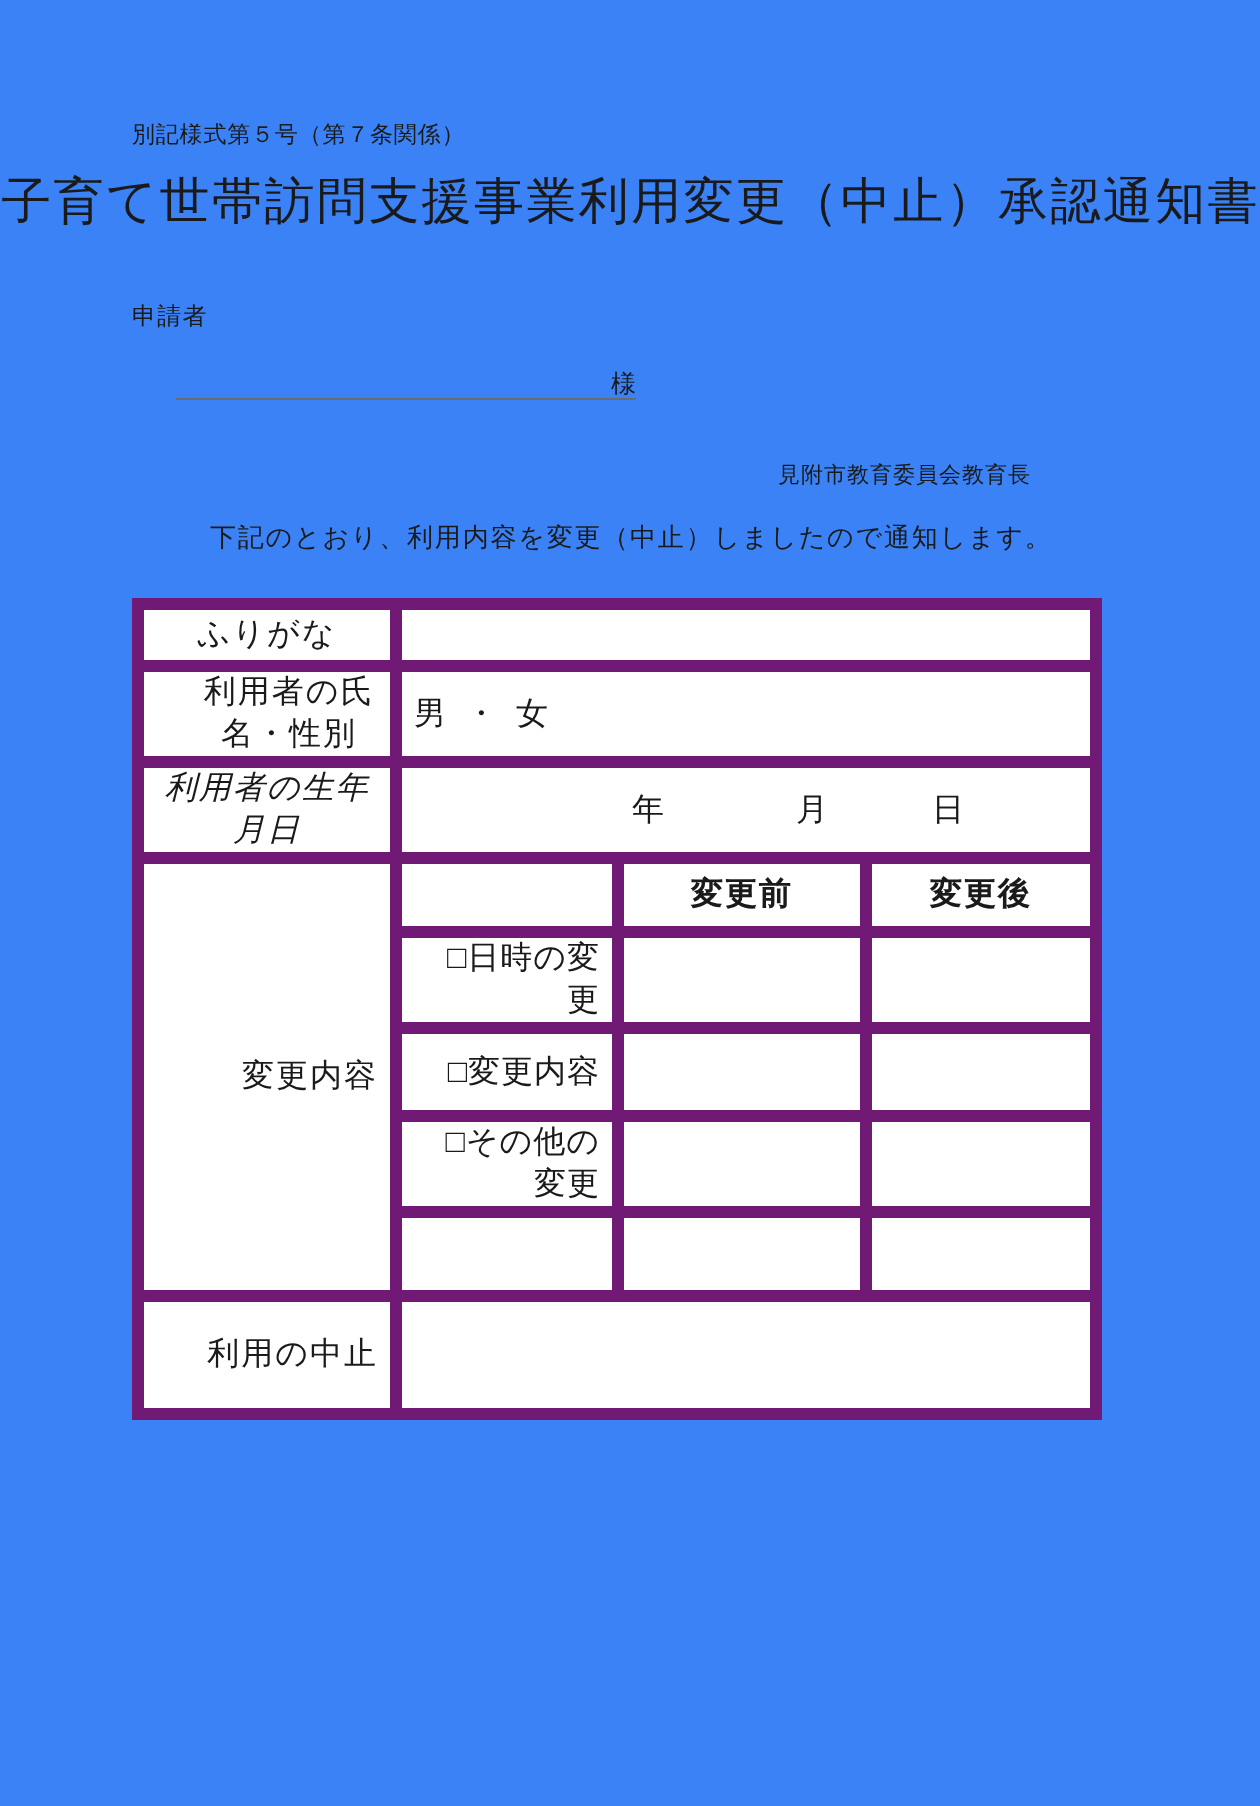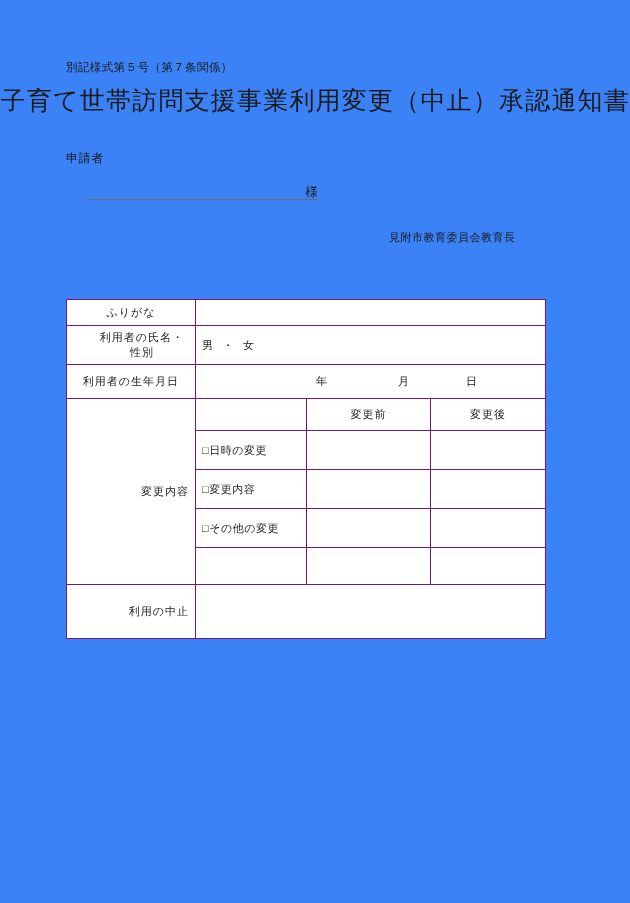--- a/index.html
+++ b/index.html
@@ -108,22 +108,22 @@
   
   .form-table {
     position: absolute;
     left: 66px;
     top: 299px;
     width: 479px;
     border-collapse: collapse;
     table-layout: fixed;
   }
   .form-table td {
-    border: 1px solid #701a75;
-    font-size: 11px;
+    border: 6px solid #701a75;
+    font-size: 16px;
     padding: 0 6px;
     vertical-align: middle;
     background: #ffffff;
   }
   .lbl {
     text-align: center;
     letter-spacing: 1px;
   }
   .lbl-sm {
     font-size: 10px;
@@ -142,23 +142,24 @@
   .ymd-inner {
     display: flex;
     align-items: center;
   }
   .ymd-inner .y { width: 125px; text-align: right; }
   .ymd-inner .m { width: 82px; text-align: right; }
   .ymd-inner .d { width: 68px; text-align: right; }
   .subhead {
     text-align: center;
     letter-spacing: 1px;
+    font-weight: bold;
   }
   .check-item {
-    text-align: left;
+    text-align: right;
     letter-spacing: 0.5px;
     padding-left: 8px;
   }
   .vlabel {
     text-align: right;
     letter-spacing: 1px;
   }
 </style>
 </head>
 <body>
@@ -172,20 +173,21 @@
 
   <div class="applicant-label">申請者</div>
 
   <div class="name-row">
     <span class="name-blank"></span>
     <span class="name-sama">様</span>
   </div>
 
   <div class="issuer">見附市教育委員会教育長</div>
 
+  <div class="body-text">下記のとおり、利用内容を変更（中止）しましたので通知します。</div>
 
   <table class="form-table">
     <colgroup>
       <col style="width:129px">
       <col style="width:111px">
       <col style="width:124px">
       <col style="width:115px">
     </colgroup>
     <tbody>
 
@@ -195,21 +197,21 @@
       </tr>
 
       <tr>
         <td class="lbl" style="height:38px;padding-left:28px;">利用者の氏名・性別</td>
         <td class="gender" colspan="3">
           <span>男</span><span class="sep">・</span><span>女</span>
         </td>
       </tr>
 
       <tr>
-        <td class="lbl" style="height:33px;">利用者の生年月日</td>
+        <td class="lbl" style="height:33px;font-style:italic;">利用者の生年月日</td>
         <td class="ymd" colspan="3">
           <span class="ymd-inner">
             <span class="y">年</span>
             <span class="m">月</span>
             <span class="d">日</span>
           </span>
         </td>
       </tr>
 
       <tr>

